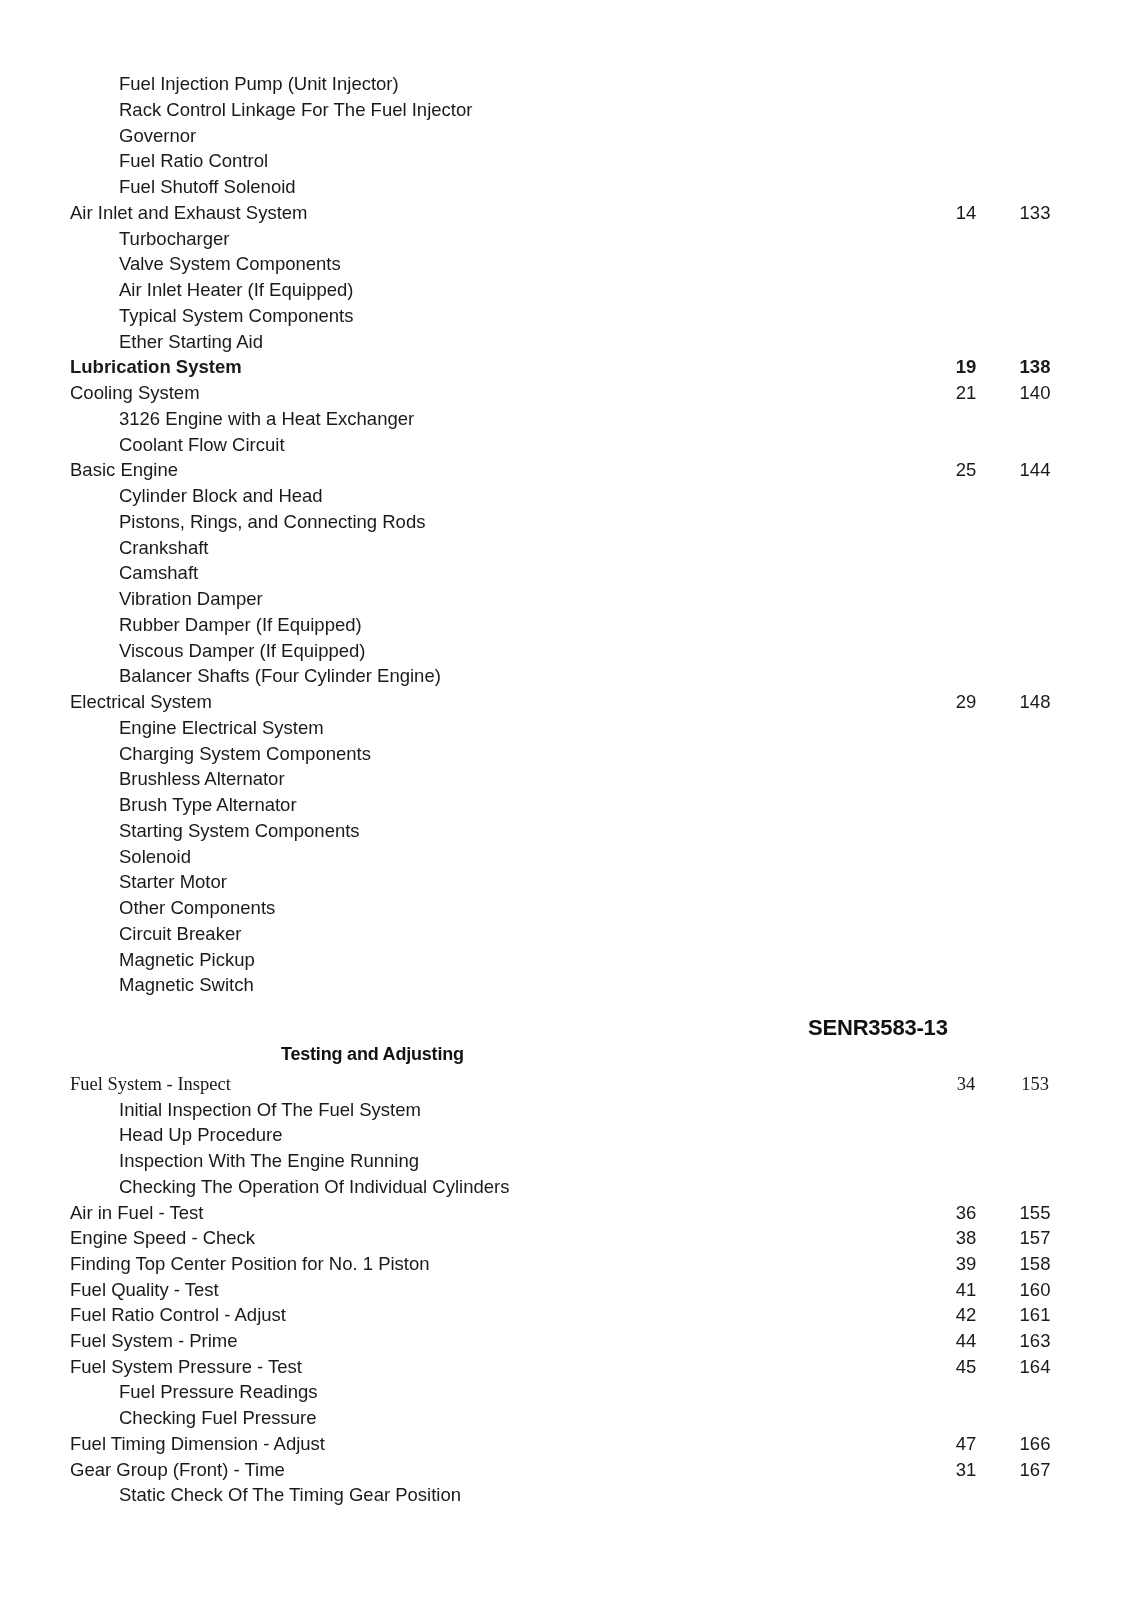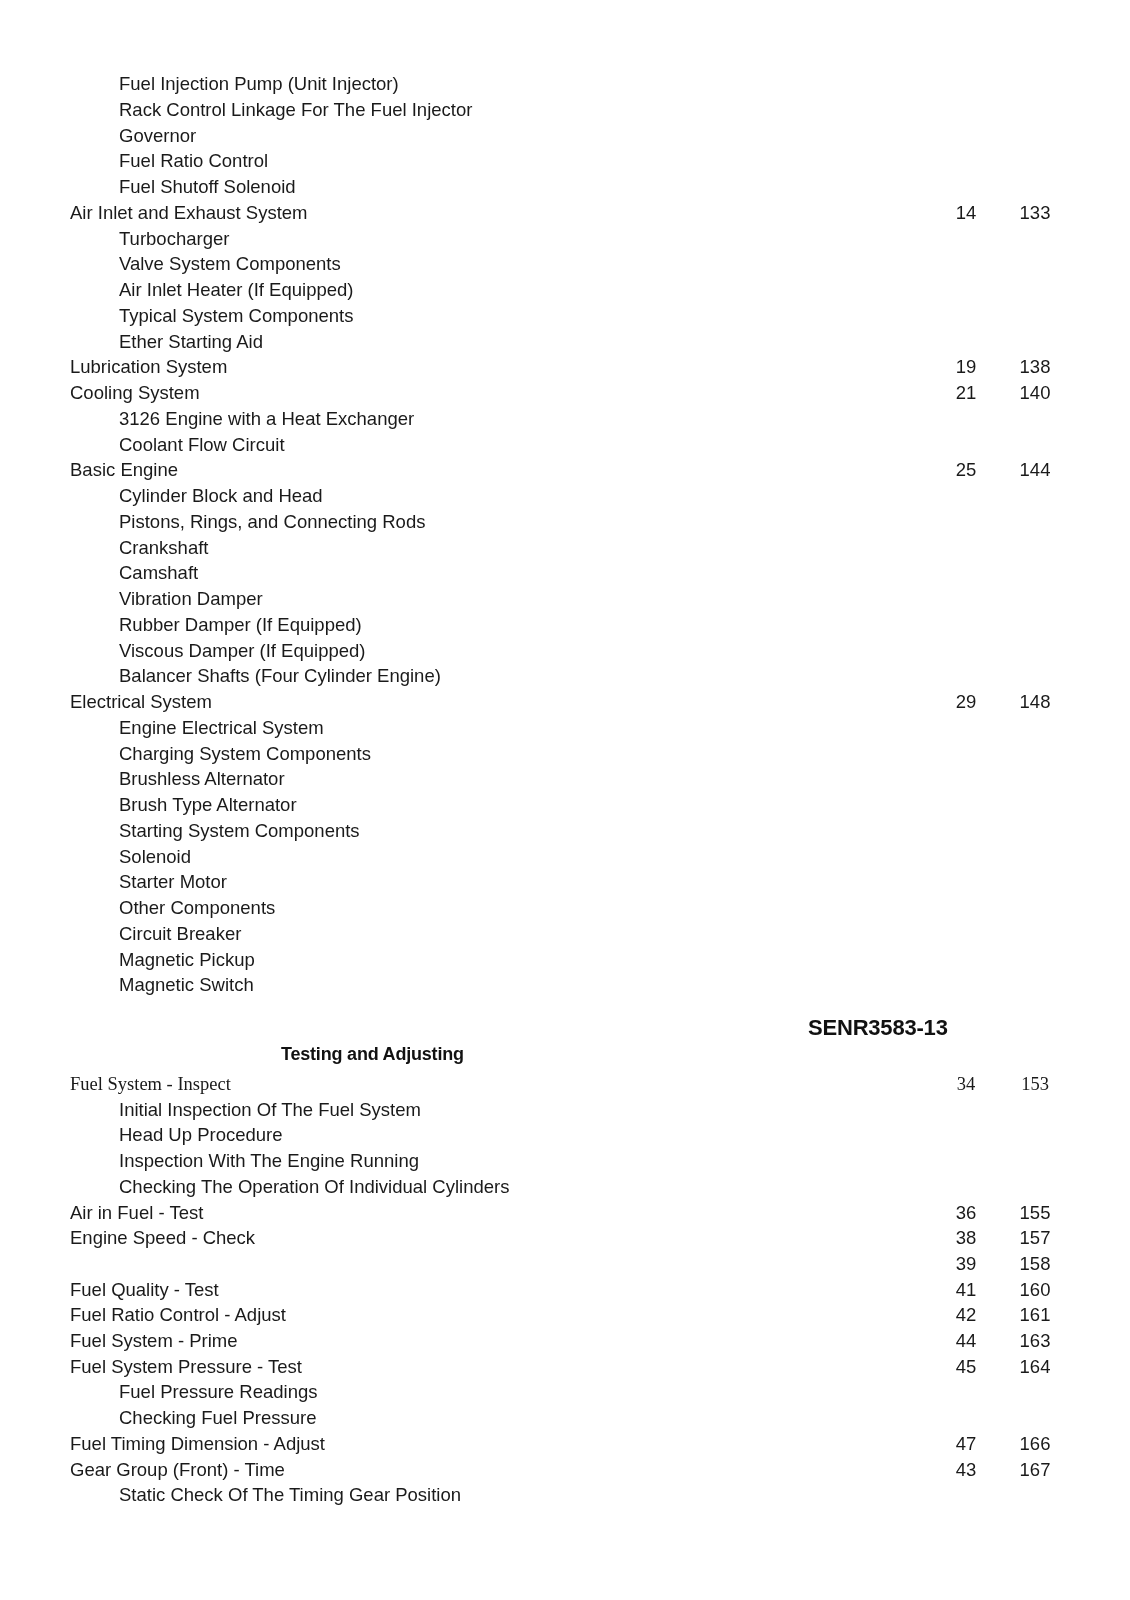--- a/index.html
+++ b/index.html
@@ -123,21 +123,21 @@
       <div class="toc-row lvl-1" style="top: 302.75px;">
       <span class="toc-title">Typical System Components</span>
       <span class="toc-p1"></span>
       <span class="toc-p2"></span>
     </div>
       <div class="toc-row lvl-1" style="top: 328.5px;">
       <span class="toc-title">Ether Starting Aid</span>
       <span class="toc-p1"></span>
       <span class="toc-p2"></span>
     </div>
-      <div class="toc-row lvl-0" style="top: 354.25px;">
+      <div class="toc-row lvl-0" style="top: 354.25px; font-weight: bold;">
       <span class="toc-title">Lubrication System</span>
       <span class="toc-p1">19</span>
       <span class="toc-p2">138</span>
     </div>
       <div class="toc-row lvl-0" style="top: 380px;">
       <span class="toc-title">Cooling System</span>
       <span class="toc-p1">21</span>
       <span class="toc-p2">140</span>
     </div>
       <div class="toc-row lvl-1" style="top: 405.75px;">
@@ -290,20 +290,21 @@
       <span class="toc-title">Air in Fuel - Test</span>
       <span class="toc-p1">36</span>
       <span class="toc-p2">155</span>
     </div>
       <div class="toc-row lvl-0" style="top: 1225.2px;">
       <span class="toc-title">Engine Speed - Check</span>
       <span class="toc-p1">38</span>
       <span class="toc-p2">157</span>
     </div>
       <div class="toc-row lvl-0" style="top: 1250.9px;">
+      <span class="toc-title">Finding Top Center Position for No. 1 Piston</span>
       <span class="toc-p1">39</span>
       <span class="toc-p2">158</span>
     </div>
       <div class="toc-row lvl-0" style="top: 1276.6px;">
       <span class="toc-title">Fuel Quality - Test</span>
       <span class="toc-p1">41</span>
       <span class="toc-p2">160</span>
     </div>
       <div class="toc-row lvl-0" style="top: 1302.3px;">
       <span class="toc-title">Fuel Ratio Control - Adjust</span>
@@ -330,21 +331,21 @@
       <span class="toc-p1"></span>
       <span class="toc-p2"></span>
     </div>
       <div class="toc-row lvl-0" style="top: 1430.8px;">
       <span class="toc-title">Fuel Timing Dimension - Adjust</span>
       <span class="toc-p1">47</span>
       <span class="toc-p2">166</span>
     </div>
       <div class="toc-row lvl-0" style="top: 1456.5px;">
       <span class="toc-title">Gear Group (Front) - Time</span>
-      <span class="toc-p1">43</span>
+      <span class="toc-p1">31</span>
       <span class="toc-p2">167</span>
     </div>
       <div class="toc-row lvl-1" style="top: 1482.2px;">
       <span class="toc-title">Static Check Of The Timing Gear Position</span>
       <span class="toc-p1"></span>
       <span class="toc-p2"></span>
     </div>
     </div>
 
 </div>

